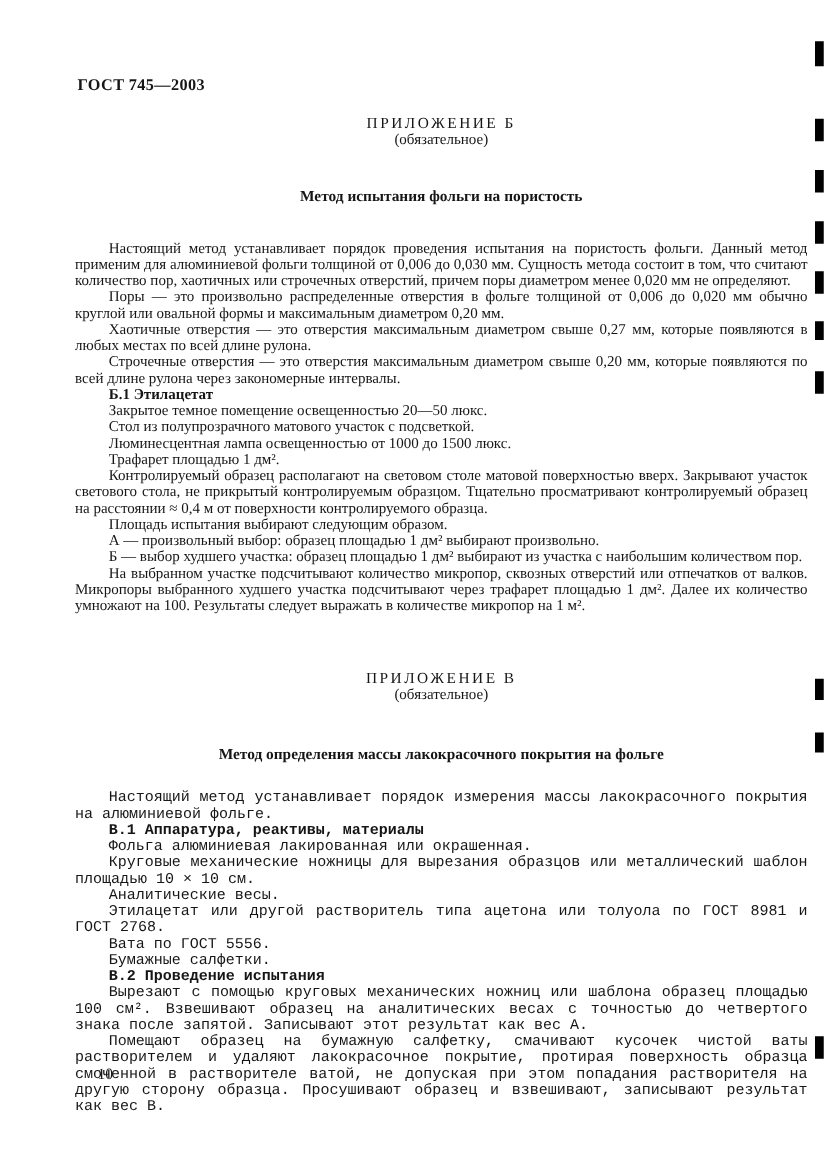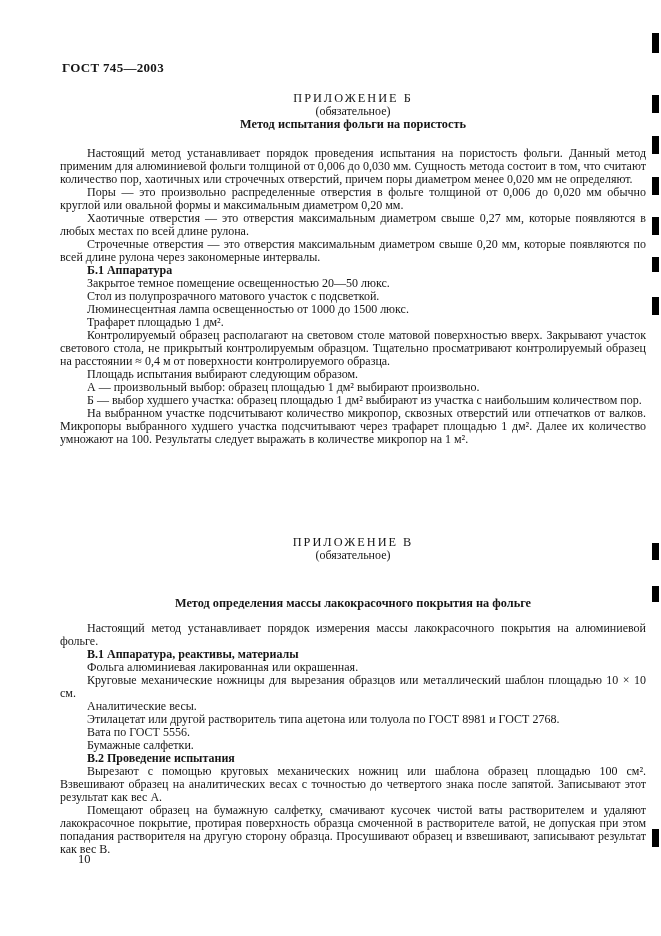--- a/index.html
+++ b/index.html
@@ -12,24 +12,24 @@
   }
   .doc-number {
     position:absolute; left:62px; top:60px;
     font-weight:700; font-size:13px; letter-spacing:0.3px;
   }
   .appendix { position:absolute; left:60px; width:586px; font-size:12px; line-height:13px; }
   #appb { top:92px; }
   #appv { top:536px; }
   .center-label { text-align:center; font-size:12.3px; letter-spacing:2px; }
   .center-sub   { text-align:center; font-size:12px; }
-  .center-title { text-align:center; font-weight:700; font-size:12.3px; }
+  .center-title { text-align:center; font-weight:700; margin-top:33px; font-size:12.3px; }
   #appv .center-title { margin-top:35px; }
-  .body-block { margin-top:16px; }
-  #appv .body-block { margin-top:12px; }
+  .body-block { margin-top:28px; }
+  #appv .body-block { margin-top:22px;font-family:Liberation Mono, monospace; }
   .p  { margin:0; text-align:justify; text-indent:27px; }
   .hb { margin:0; font-weight:700; text-indent:27px; }
   .page-num { position:absolute; left:78px; top:852px; font-size:12.5px; }
   .scan-mark { position:absolute; left:652px; width:9px; background:#000; }
 </style>
 </head>
 <body>
 
 <div class="page">
 
@@ -37,21 +37,21 @@
 
   <div class="appendix" id="appb">
     <div class="center-label">ПРИЛОЖЕНИЕ Б</div>
     <div class="center-sub">(обязательное)</div>
     <div class="center-title">Метод испытания фольги на пористость</div>
     <div class="body-block">
       <p class="p">Настоящий метод устанавливает порядок проведения испытания на пористость фольги. Данный метод применим для алюминиевой фольги толщиной от 0,006 до 0,030 мм. Сущность метода состоит в том, что считают количество пор, хаотичных или строчечных отверстий, причем поры диаметром менее 0,020 мм не определяют.</p>
       <p class="p">Поры — это произвольно распределенные отверстия в фольге толщиной от 0,006 до 0,020 мм обычно круглой или овальной формы и максимальным диаметром 0,20 мм.</p>
       <p class="p">Хаотичные отверстия — это отверстия максимальным диаметром свыше 0,27 мм, которые появляются в любых местах по всей длине рулона.</p>
       <p class="p">Строчечные отверстия — это отверстия максимальным диаметром свыше 0,20 мм, которые появляются по всей длине рулона через закономерные интервалы.</p>
-      <p class="hb">Б.1 Аппаратура</p>
+      <p class="hb">Б.1 Этилацетат</p>
       <p class="p">Закрытое темное помещение освещенностью 20—50 люкс.</p>
       <p class="p">Стол из полупрозрачного матового участок с подсветкой.</p>
       <p class="p">Люминесцентная лампа освещенностью от 1000 до 1500 люкс.</p>
       <p class="p">Трафарет площадью 1 дм².</p>
       <p class="p">Контролируемый образец располагают на световом столе матовой поверхностью вверх. Закрывают участок светового стола, не прикрытый контролируемым образцом. Тщательно просматривают контролируемый образец на расстоянии ≈ 0,4 м от поверхности контролируемого образца.</p>
       <p class="p">Площадь испытания выбирают следующим образом.</p>
       <p class="p">А — произвольный выбор: образец площадью 1 дм² выбирают произвольно.</p>
       <p class="p">Б — выбор худшего участка: образец площадью 1 дм² выбирают из участка с наибольшим количеством пор.</p>
       <p class="p">На выбранном участке подсчитывают количество микропор, сквозных отверстий или отпечатков от валков. Микропоры выбранного худшего участка подсчитывают через трафарет площадью 1 дм². Далее их количество умножают на 100. Результаты следует выражать в количестве микропор на 1 м².</p>
     </div>

